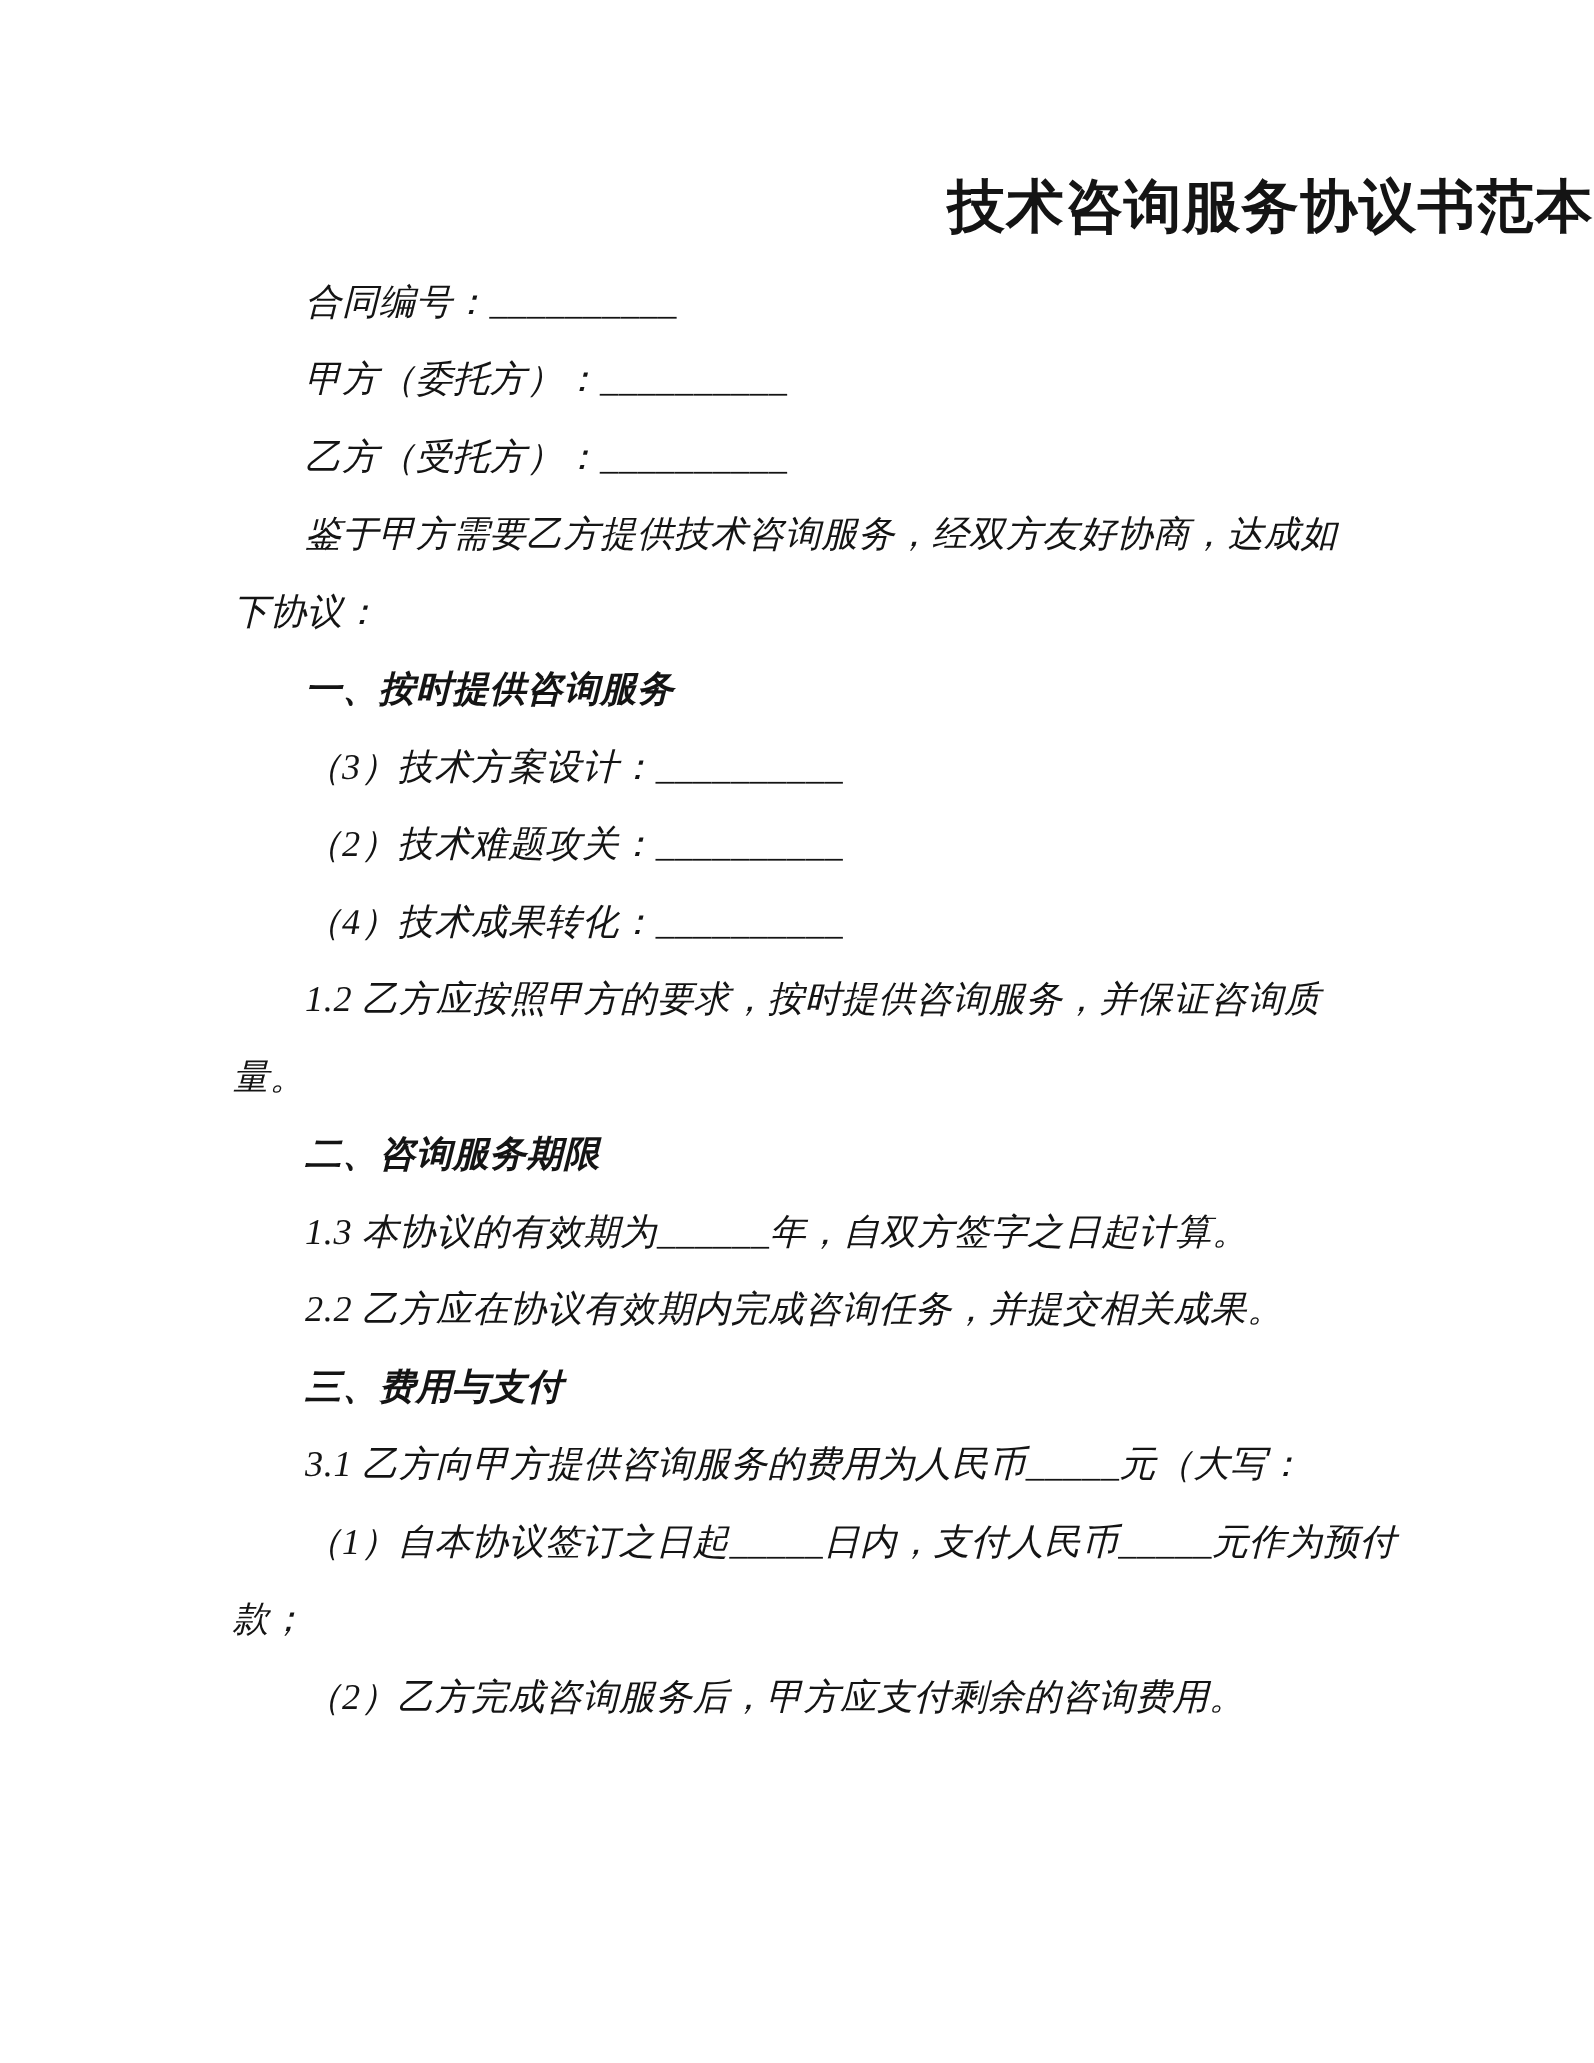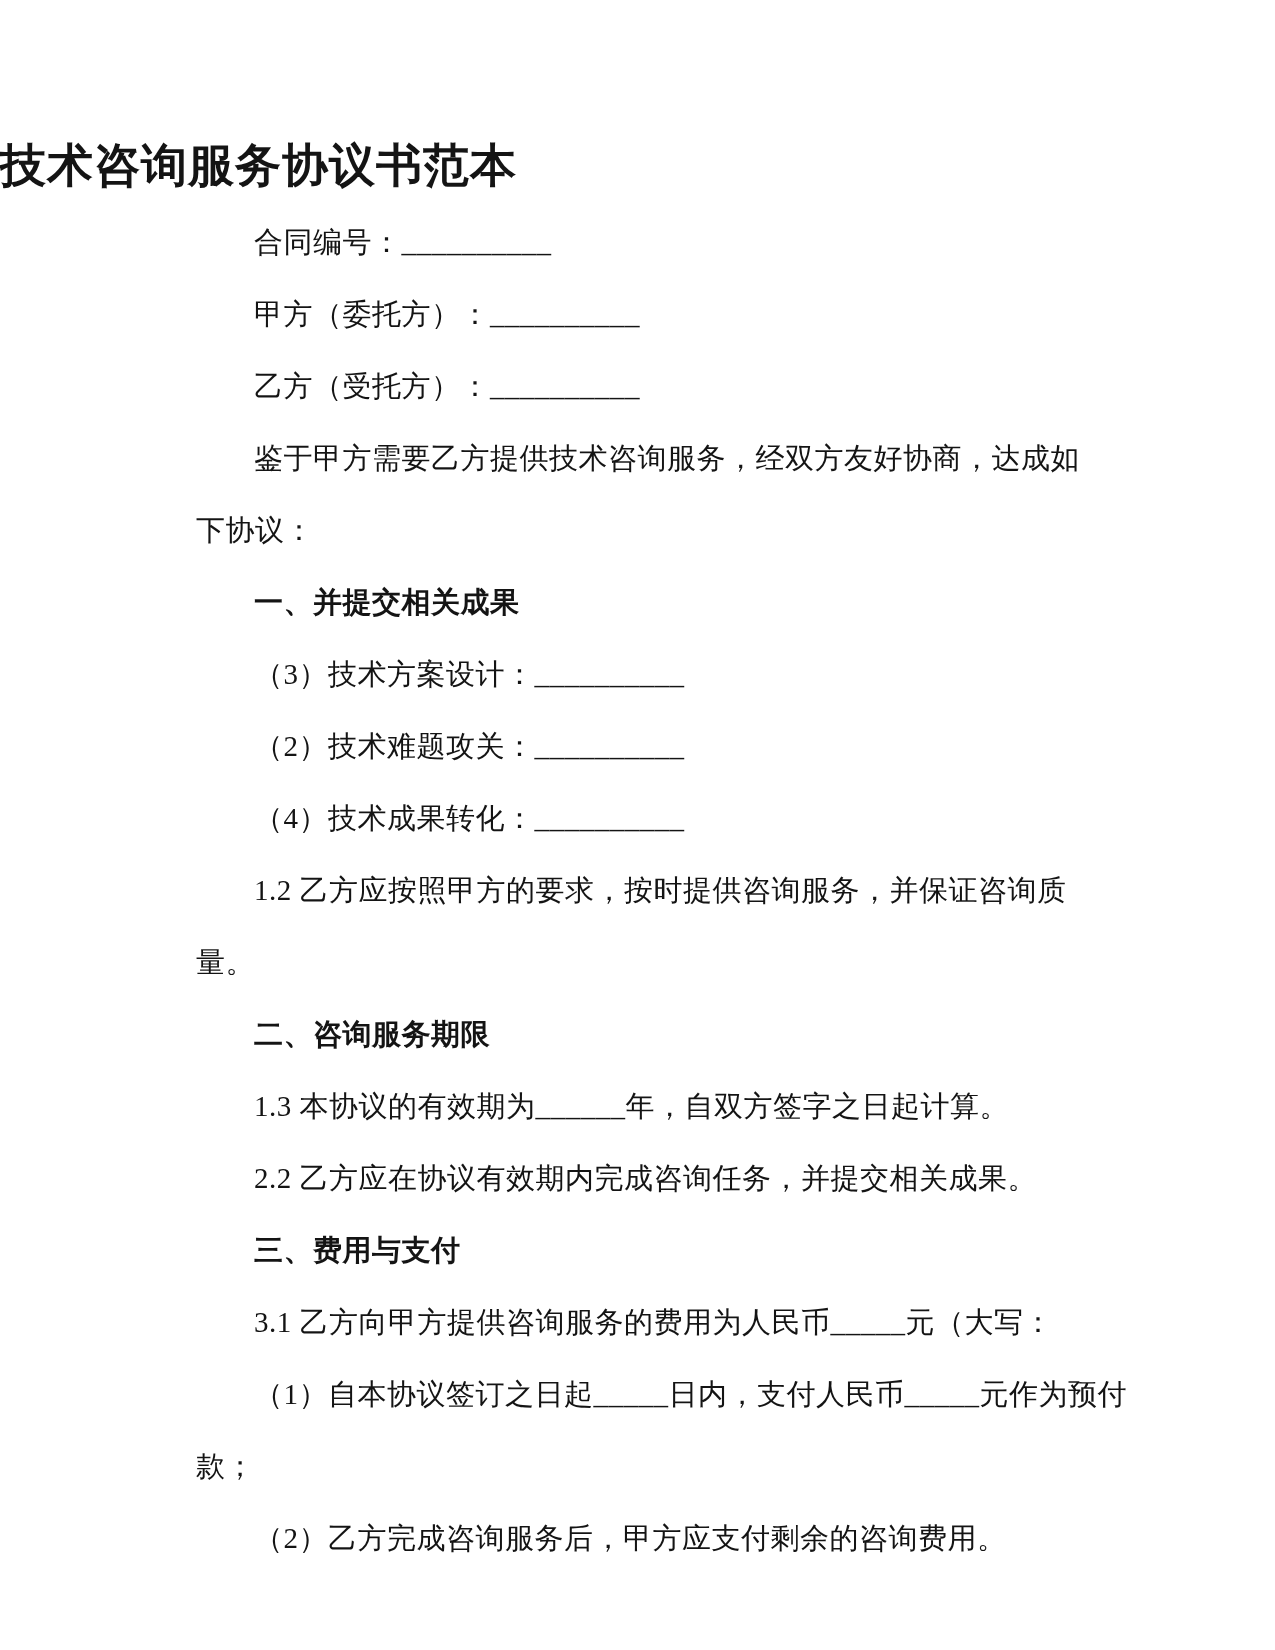--- a/index.html
+++ b/index.html
@@ -9,51 +9,52 @@
     background: #ffffff;
     color: #141414;
     font-family: "Liberation Serif", "DejaVu Serif", serif;
     overflow: hidden;
     position: relative;
     box-sizing: border-box;
   }
   .doc-title {
     margin: 0;
     padding-top: 138px;
-    text-align: left;
+    text-align: right;
     font-size: 46px;
     font-weight: bold;
     line-height: 1.2;
     letter-spacing: 1px;
   }
   .content {
     margin: 22px 95px 0 178px;
     font-size: 29px;
     line-height: 54px;
   }
   p.line {
-    margin: 18px;
+    margin: 8px;
     white-space: nowrap;
     letter-spacing: 0.5px;
+    font-style: italic;
   }
   p.indent { text-indent: 58px; }
   p.heading { font-weight: bold; }
 </style>
 </head>
 <body>
 
 <div class="page">
   <h1 class="doc-title">技术咨询服务协议书范本</h1>
   <div class="content">
     <p class="line indent">合同编号：__________</p>
     <p class="line indent">甲方（委托方）：__________</p>
     <p class="line indent">乙方（受托方）：__________</p>
     <p class="line indent">鉴于甲方需要乙方提供技术咨询服务，经双方友好协商，达成如</p>
     <p class="line">下协议：</p>
-    <p class="line indent heading">一、并提交相关成果</p>
+    <p class="line indent heading">一、按时提供咨询服务</p>
     <p class="line indent">（3）技术方案设计：__________</p>
     <p class="line indent">（2）技术难题攻关：__________</p>
     <p class="line indent">（4）技术成果转化：__________</p>
     <p class="line indent">1.2 乙方应按照甲方的要求，按时提供咨询服务，并保证咨询质</p>
     <p class="line">量。</p>
     <p class="line indent heading">二、咨询服务期限</p>
     <p class="line indent">1.3 本协议的有效期为______年，自双方签字之日起计算。</p>
     <p class="line indent">2.2 乙方应在协议有效期内完成咨询任务，并提交相关成果。</p>
     <p class="line indent heading">三、费用与支付</p>
     <p class="line indent">3.1 乙方向甲方提供咨询服务的费用为人民币_____元（大写：</p>

